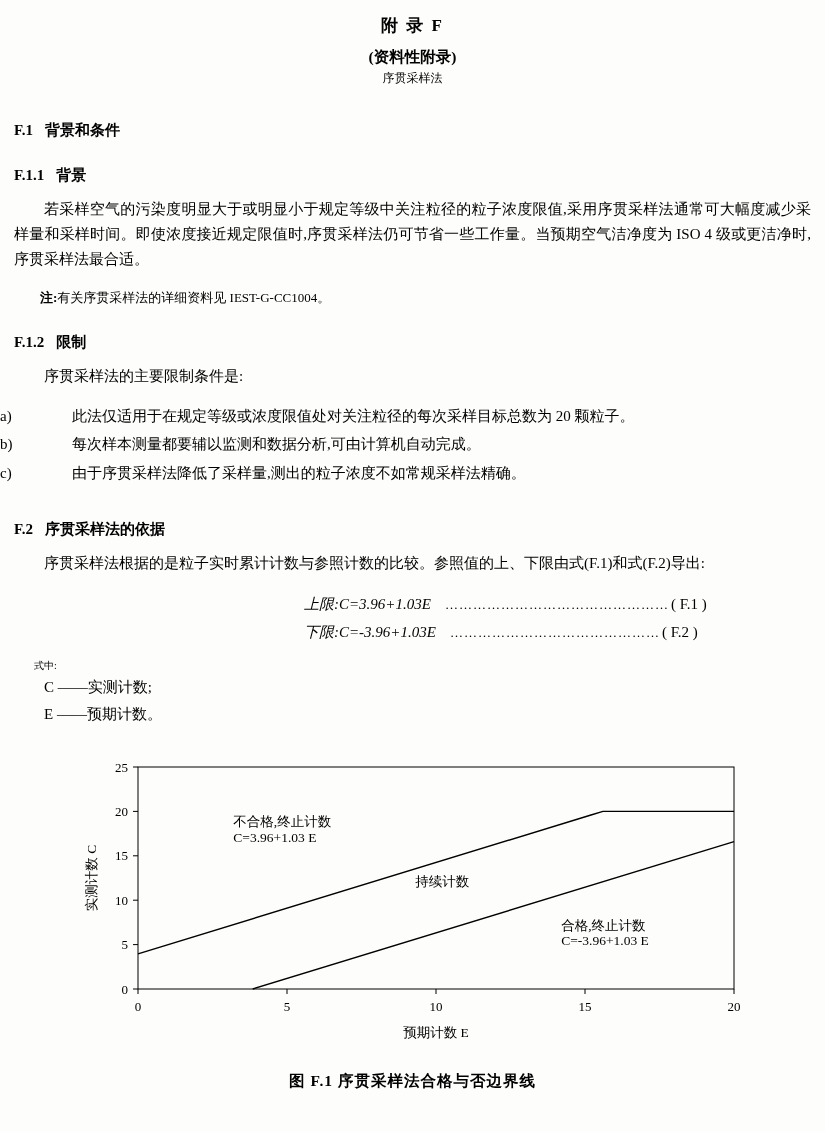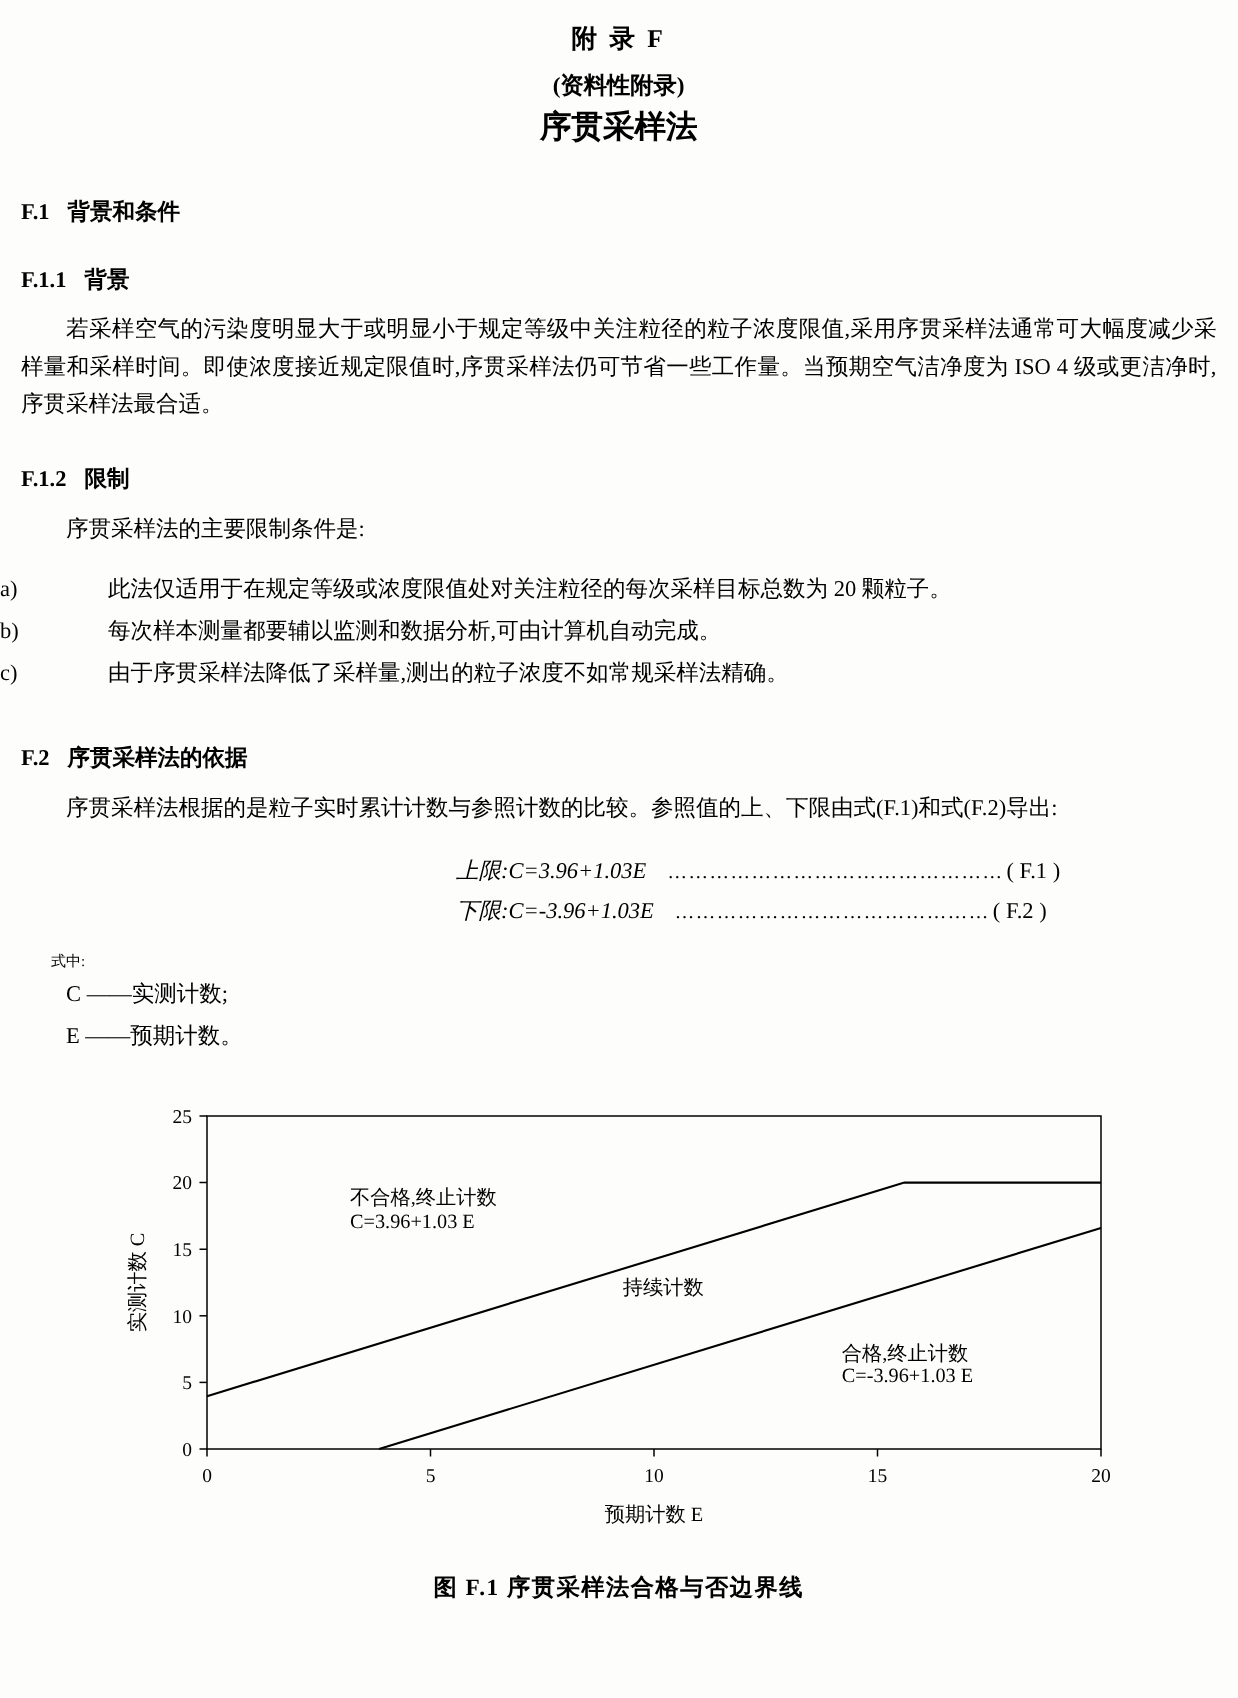--- a/index.html
+++ b/index.html
@@ -38,22 +38,22 @@
     font-size: 17px;
     letter-spacing: 2px;
     margin-bottom: 10px;
   }
   .title-sub {
     font-weight: bold;
     font-size: 15.5px;
     margin-bottom: 2px;
   }
   .title-name {
-    font-weight: bold;
-    font-size: 21px;
+    font-weight: normal;
+    font-size: 12px;
     margin-bottom: 4px;
   }
 
   .h1 {
     font-weight: bold;
     font-size: 15px;
     margin-top: 34px;
     margin-bottom: 0;
   }
   .h1 .num { margin-right: 12px; }
@@ -171,20 +171,23 @@
     <div class="h1">
       <span class="num">F.1</span><span>背景和条件</span>
     </div>
 
     <div class="h2">
       <span class="num">F.1.1</span><span>背景</span>
     </div>
 
     <p class="para">若采样空气的污染度明显大于或明显小于规定等级中关注粒径的粒子浓度限值,采用序贯采样法通常可大幅度减少采样量和采样时间。即使浓度接近规定限值时,序贯采样法仍可节省一些工作量。当预期空气洁净度为 ISO 4 级或更洁净时,序贯采样法最合适。</p>
 
+    <div class="note">
+      <b>注:</b><span>有关序贯采样法的详细资料见 IEST-G-CC1004。</span>
+    </div>
 
     <div class="h2">
       <span class="num">F.1.2</span><span>限制</span>
     </div>
 
     <p class="para">序贯采样法的主要限制条件是:</p>
 
     <ul class="list">
       <li>
         <span class="marker">a)</span><span>此法仅适用于在规定等级或浓度限值处对关注粒径的每次采样目标总数为 20 颗粒子。</span>

